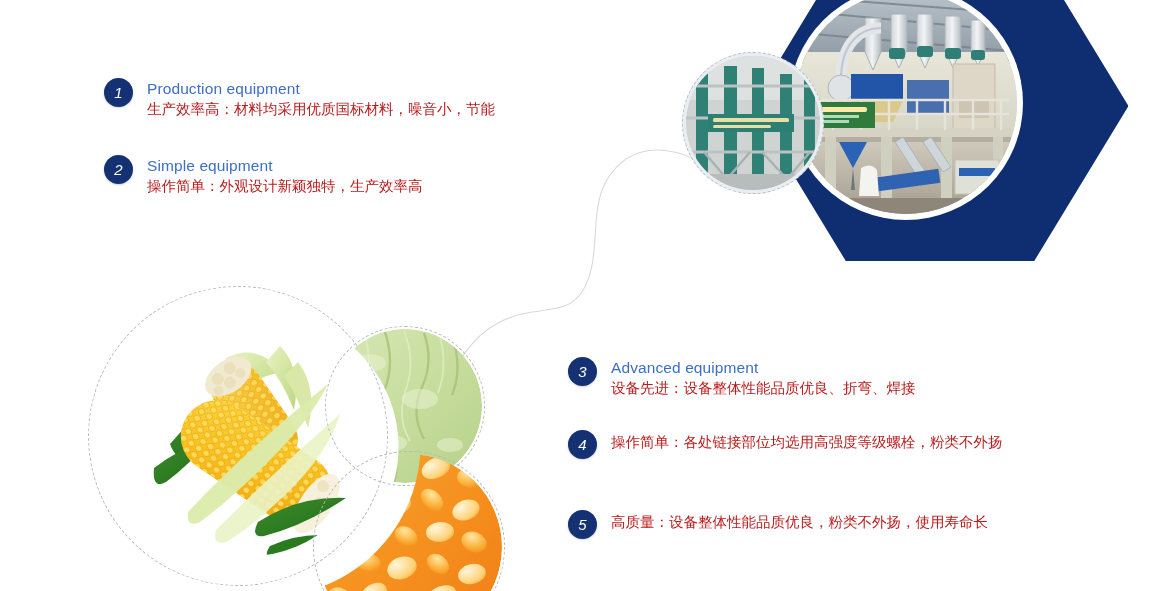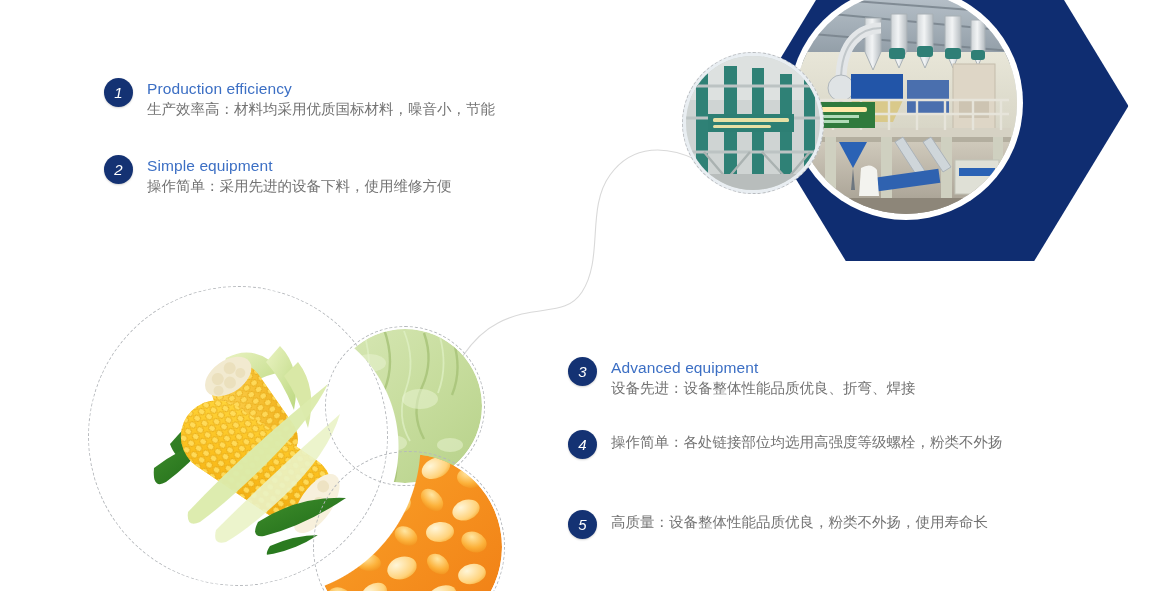--- a/index.html
+++ b/index.html
@@ -22,21 +22,21 @@
     color:#ffffff;font-style:italic;font-size:15px;font-weight:400;
     line-height:1;flex:0 0 auto;
     box-shadow:0 1px 2px rgba(0,0,0,.18);
   }
   .ftext{margin-left:14px;padding-top:1px;}
   .ftitle{
     color:#3c6fc4;font-size:15.5px;line-height:19px;
     letter-spacing:.1px;white-space:nowrap;
   }
   .fdesc{
-    color:#737373;font-size:14.5px;line-height:21px;
+    color:#b91c1c;font-size:14.5px;line-height:21px;
     white-space:nowrap;margin-top:1px;
   }
 
   
   #feat-1{left:104px;top:78px;}
   #feat-2{left:104px;top:155px;}
   
   #feat-3{left:568px;top:357px;}
   #feat-4{left:568px;top:430px;}
   #feat-5{left:568px;top:510px;}
@@ -390,30 +390,30 @@
           <ellipse cx="128" cy="142" rx="5" ry="3.4" transform="rotate(-22 128 142)"></ellipse>
           <ellipse cx="104" cy="172" rx="5" ry="3.4" transform="rotate(-36 104 172)"></ellipse>
         </g>
       </svg>
     </div>
   </div>
 
   <div class="feature" id="feat-1">
     <div class="badge">1</div>
     <div class="ftext">
-      <div class="ftitle">Production efficiency</div>
+      <div class="ftitle">Production equipment</div>
       <div class="fdesc">生产效率高：材料均采用优质国标材料，噪音小，节能</div>
     </div>
   </div>
 
   <div class="feature" id="feat-2">
     <div class="badge">2</div>
     <div class="ftext">
       <div class="ftitle">Simple equipment</div>
-      <div class="fdesc">操作简单：采用先进的设备下料，使用维修方便</div>
+      <div class="fdesc">操作简单：外观设计新颖独特，生产效率高</div>
     </div>
   </div>
 
   <div class="feature" id="feat-3">
     <div class="badge">3</div>
     <div class="ftext">
       <div class="ftitle">Advanced equipment</div>
       <div class="fdesc">设备先进：设备整体性能品质优良、折弯、焊接</div>
     </div>
   </div>

